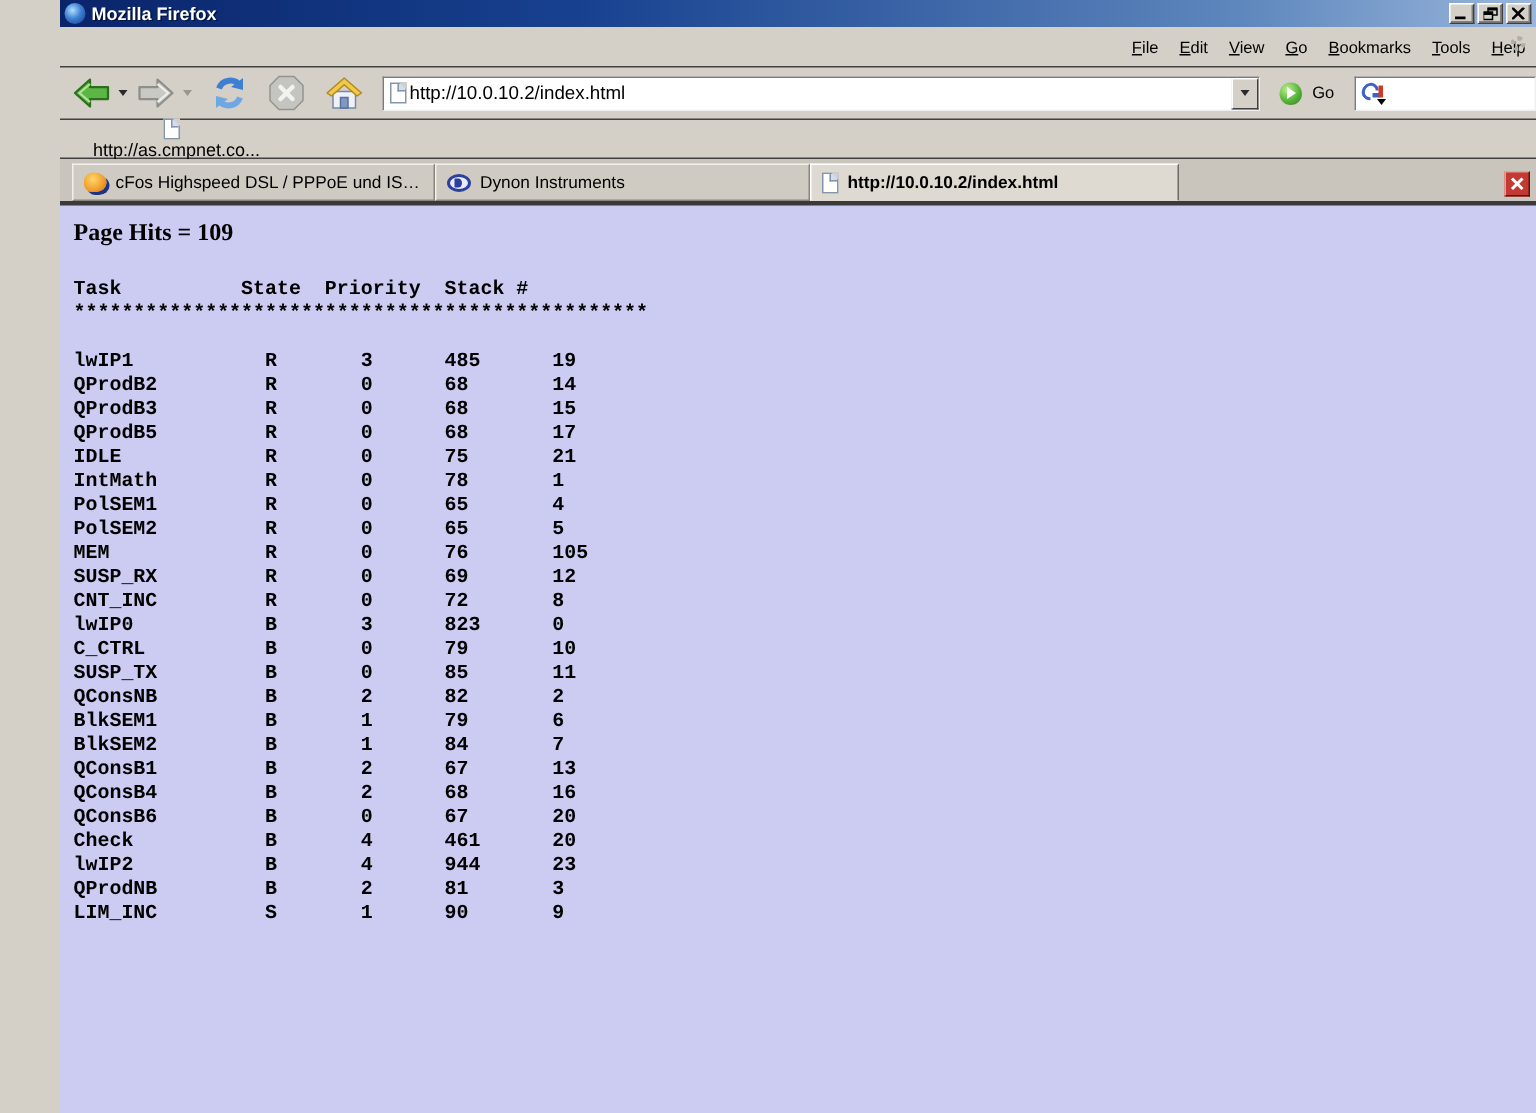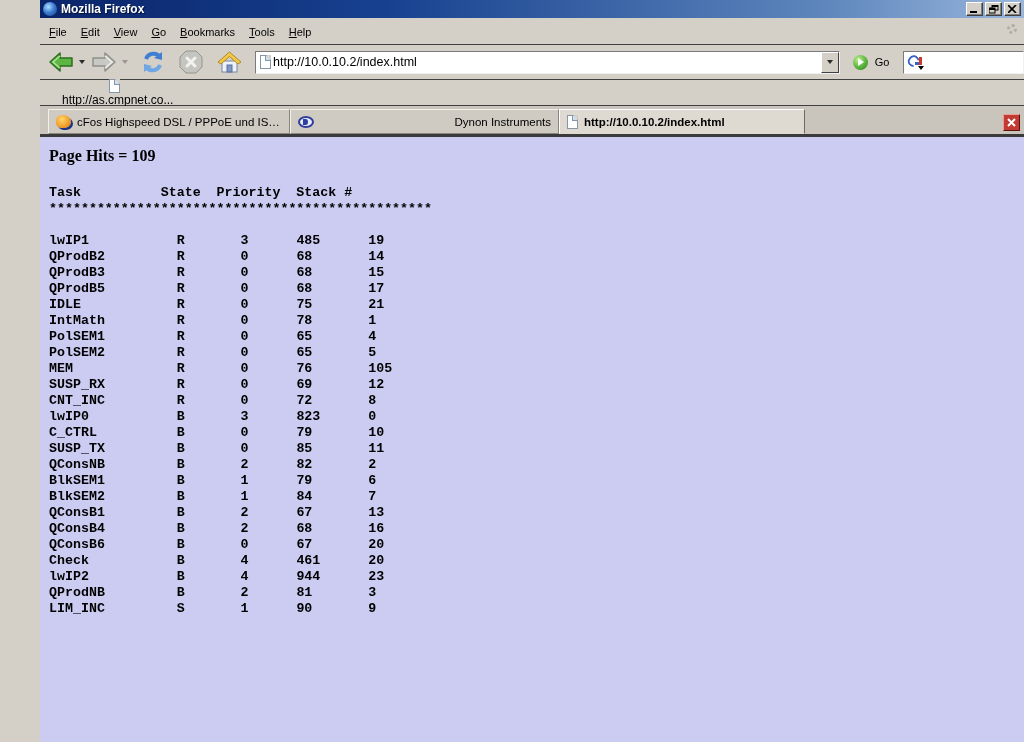--- a/index.html
+++ b/index.html
@@ -18,21 +18,21 @@
              transform:rotate(-20deg); }
   .title-text { color:#fff; font-weight:bold; font-size:12px; margin-left:4px; flex:1;
              text-shadow:1px 1px 0 #00113a; white-space:nowrap; }
   .win-btn { width:17px; height:14px; margin-left:2px; background:#d4d0c8;
              border:1px solid; border-color:#ffffff #404040 #404040 #ffffff;
              box-shadow:inset -1px -1px 0 #808080; display:flex; align-items:center; justify-content:center; }
   .win-btn svg { display:block; }
 
   
   .menubar { height:27px; background:#d4d0c8; border-bottom:1px solid #404040;
-             display:flex; align-items:center; padding-left:2px; position:relative; }
+             display:flex; align-items:center; padding-left:2px; position:relative;justify-content:flex-end; }
   .menu-item { font-size:11px; color:#000; padding:4px 7px; cursor:default; }
   .menu-item u { text-decoration:underline; }
   .throbber { position:absolute; right:7px; top:6px; width:10px; height:10px;
               border:3px dotted #b2aea6; border-radius:50%; }
 
   
   .navbar { height:35px; background:#d4d0c8; border-bottom:1px solid #404040;
             display:flex; align-items:center; padding-left:8px; }
   .nav-btn { display:flex; align-items:center; margin-right:2px; }
   .drop-arrow { width:0; height:0; border-left:3px solid transparent; border-right:3px solid transparent;
@@ -211,21 +211,21 @@
       <span class="icon-page"></span>
       <span>http://as.cmpnet.co...</span>
     </span>
   </div>
 
   <div class="tabbar">
     <div class="tab" style="width: 242px;">
         <span class="ticon icon-cfos"></span>
         <span class="tab-label">cFos Highspeed DSL / PPPoE und ISDN CAP...</span>
       </div>
-      <div class="tab" style="width: 269px; justify-content: space-between;">
+      <div class="tab" style="width: 250px;">
         <span class="ticon icon-dynon"></span>
         <span class="tab-label">Dynon Instruments</span>
       </div>
       <div class="tab active" style="width: 246px;">
         <span class="ticon icon-page"></span>
         <span class="tab-label">http://10.0.10.2/index.html</span>
       </div>
       <span class="tab-close">
       <svg width="9" height="9" viewBox="0 0 9 9">
           <path d="M1 1 L8 8 M8 1 L1 8" stroke="#fff" stroke-width="2"></path>

